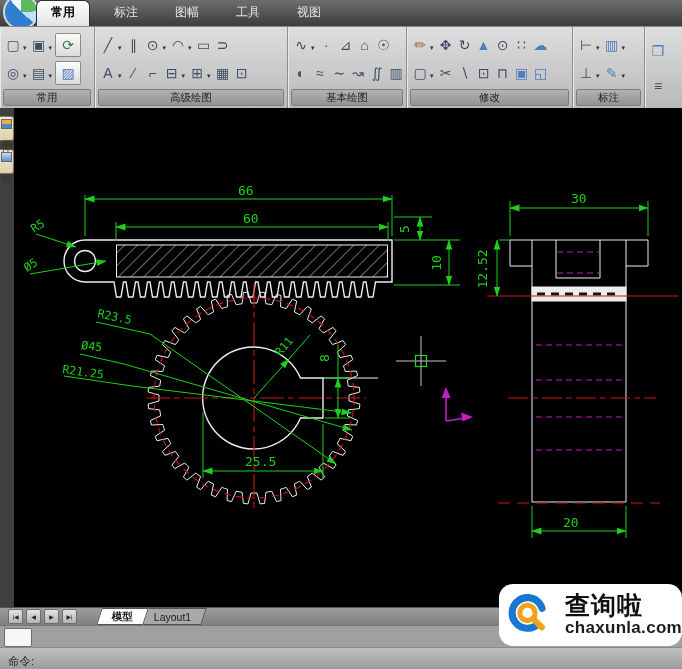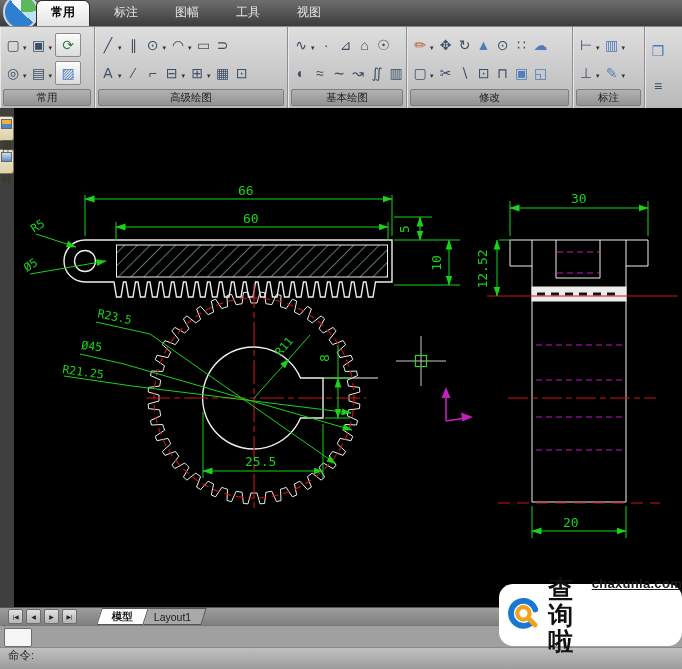--- a/index.html
+++ b/index.html
@@ -71,30 +71,30 @@
     background:#a9a9a9;display:flex;align-items:center;margin-right:-5px;cursor:default;}
   .stab span{transform:skewX(18deg);font-size:10.5px;color:#1a1a1a;}
   .stab.active{background:#fdfdfd;z-index:2;}
   .stab.active span{font-weight:bold;}
   .cmdrow{position:absolute;left:0;top:625px;width:682px;height:22px;background:#a0a0a0;border-top:1px solid #777;box-sizing:border-box;}
   .dots{position:absolute;left:0;top:1px;font-size:9px;color:#555;line-height:5px;width:4px;}
   .cmdbox{position:absolute;left:4px;top:2px;width:26px;height:17px;background:#f6f6f6;
     border:1px solid #6e6e6e;border-radius:2px;}
   .statusbar{position:absolute;left:0;top:647px;width:682px;height:22px;
     background:linear-gradient(#c0c0c0,#9c9c9c);border-top:1px solid #8a8a8a;box-sizing:border-box;
-    display:flex;align-items:flex-start;}
+    display:flex;align-items:flex-end;}
   .statusbar span{margin-left:8px;font-size:11.5px;color:#2b2b2b;}
 
   
   .watermark{position:absolute;left:499px;top:584px;width:183px;height:62px;background:#fff;
     border-radius:14px;z-index:10;display:flex;align-items:center;}
   .wm-logo{margin-left:7px;}
-  .wm-text{margin-left:4px;display:flex;flex-direction:row;justify-content:space-between;}
+  .wm-text{margin-left:12px;display:flex;flex-direction:column;justify-content:space-between;}
   .wm-title{font-size:25px;font-weight:bold;color:#111;line-height:26px;letter-spacing:1px;}
-  .wm-domain{font-size:13px;font-weight:bold;color:#1c1c1c;letter-spacing:.3px;text-decoration:underline;}
+  .wm-domain{font-size:17px;font-weight:bold;color:#1c1c1c;letter-spacing:.3px;}
 </style>
 </head>
 <body>
 
 <div class="app">
 
   <div class="titlebar">
     <div class="applogo"></div>
     <div class="ttabs">
         <div class="ttab active">常用</div>

